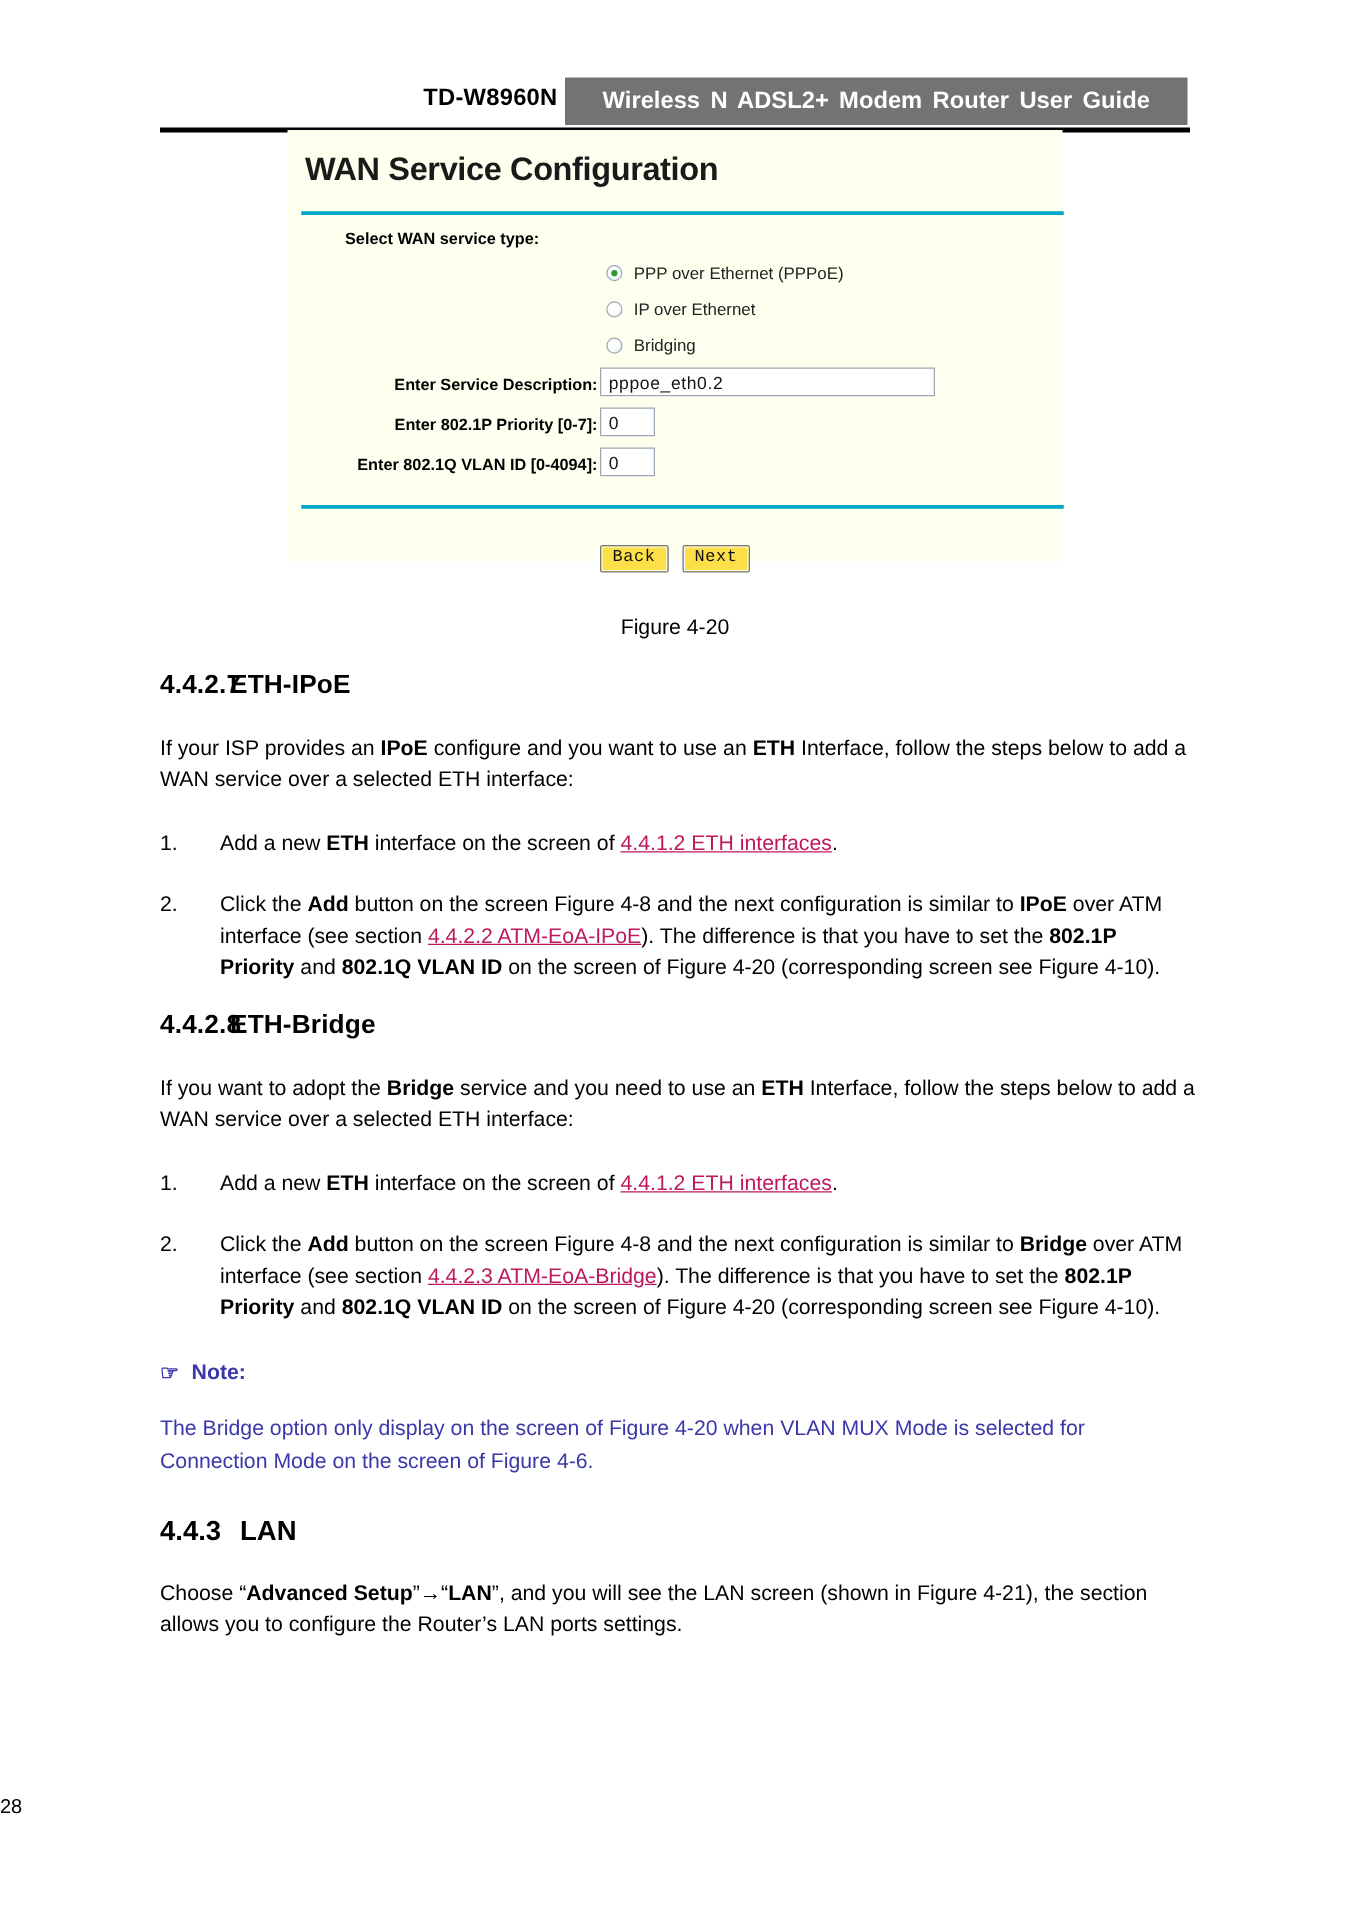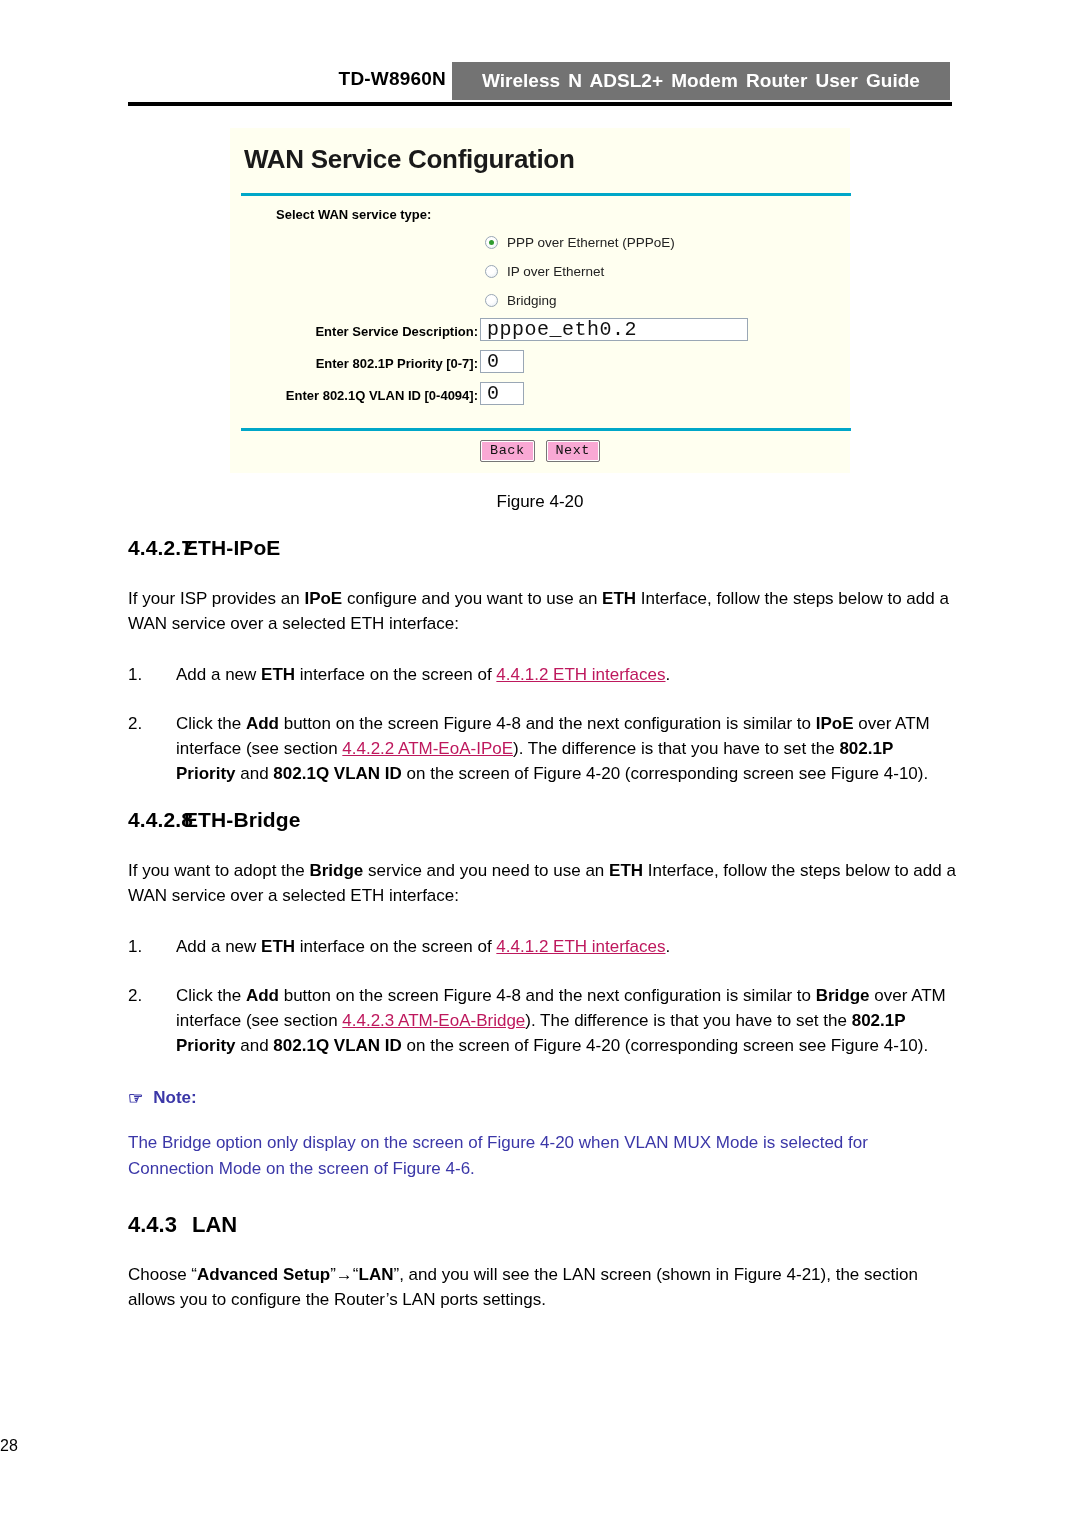--- a/index.html
+++ b/index.html
@@ -56,21 +56,21 @@
     top: 102px;
     width: 824px;
     height: 4px;
     background: #000000;
   }
 
   
   .screenshot {
     position: absolute;
     left: 230px;
-    top: 128px;
+    top: 104px;
     width: 620px;
     height: 345px;
     background: #fffff0;
   }
   .ss-title {
     position: absolute;
     left: 14px;
     top: 16px;
     font-size: 26px;
     font-weight: bold;
@@ -131,50 +131,51 @@
     width: 5px; height: 5px;
     border-radius: 50%;
     background: #2e9b2e;
   }
 
   .ss-input {
     position: absolute;
     background: #ffffff;
     border: 1px solid #9aa7b5;
     box-sizing: border-box;
-    font-family: Liberation Mono, monospace;
-    font-size: 20px;
+    font-family: Liberation Sans, sans-serif;
+    font-size: 14px;
     color: #111111;
     padding: 2px 6px;
     display: flex;
     align-items: center;
     letter-spacing: 0.5px;
   }
   .inp-desc { left: 250px; top: 190px; width: 268px; height: 23px; }
   .inp-prio { left: 250px; top: 222px; width: 44px;  height: 23px; }
   .inp-vlan { left: 250px; top: 254px; width: 44px;  height: 23px; }
 
   .ss-buttons {
     position: absolute;
     left: 0; right: 0;
     top: 312px;
     display: flex;
     justify-content: center;
     gap: 11px;
   }
   .ss-btn {
     border: 1px solid #767676;
-    background: #f9a8d4;
+    background: #fde047;
     box-shadow: inset 0 0 0 1px #ffffff;
     font-family: "Liberation Mono", monospace;
     font-size: 13.5px;
     color: #111111;
     padding: 2px 9px 3px 9px;
     border-radius: 2px;
     letter-spacing: 0.5px;
+    margin-top: 20px;
   }
 
   
   .figure-caption {
     position: absolute;
     left: 0; right: 0;
     top: 492px;
     text-align: center;
     font-size: 17px;
     color: #000000;

